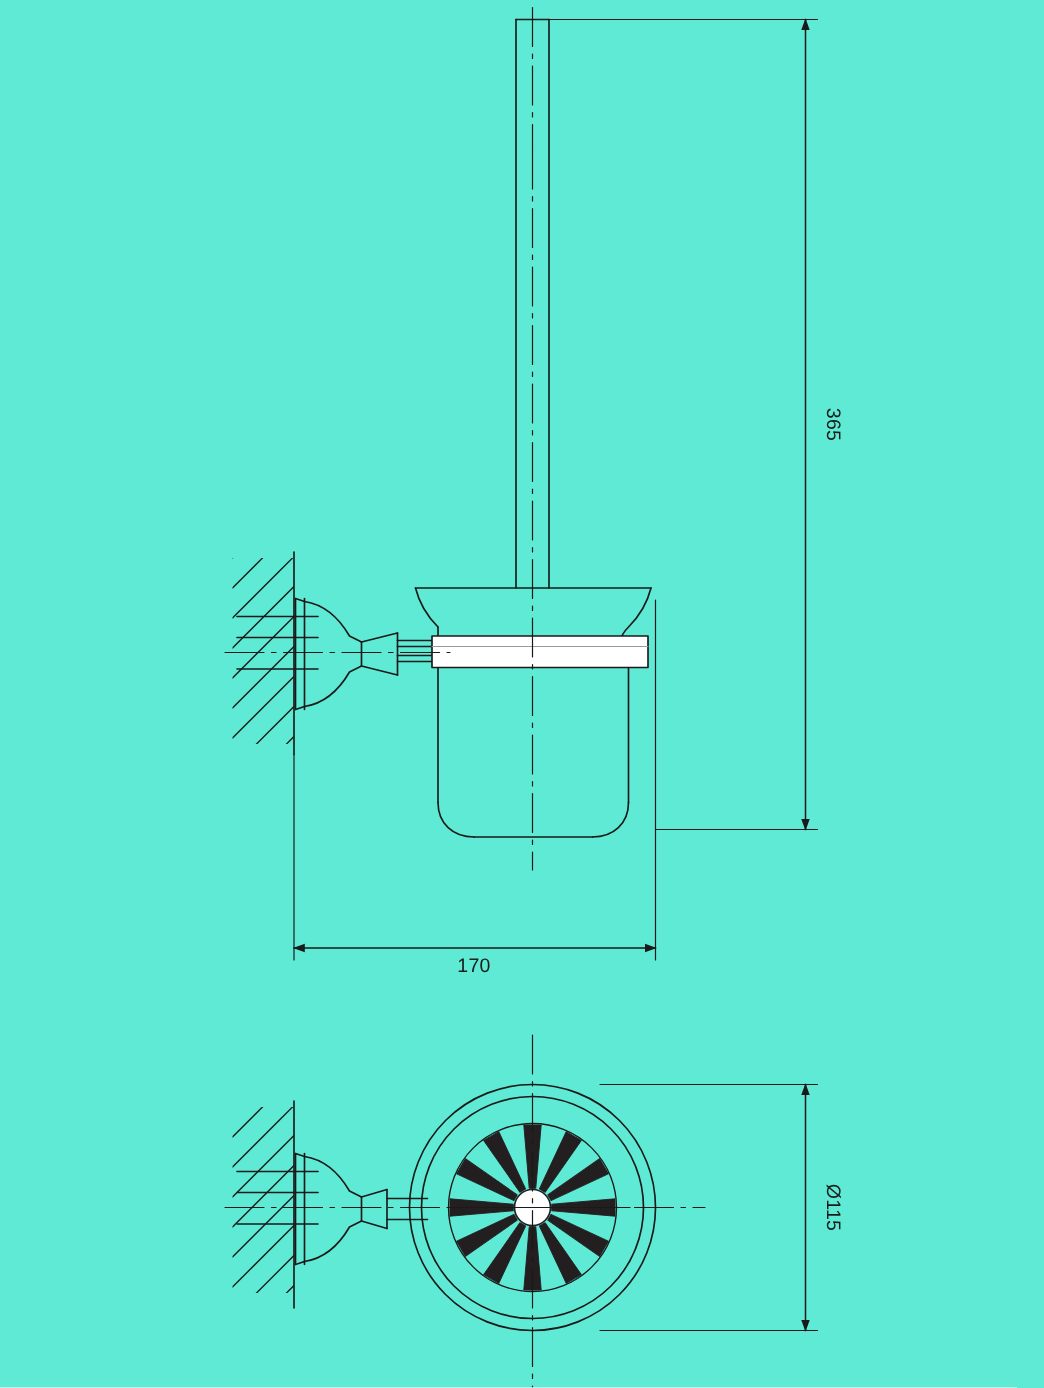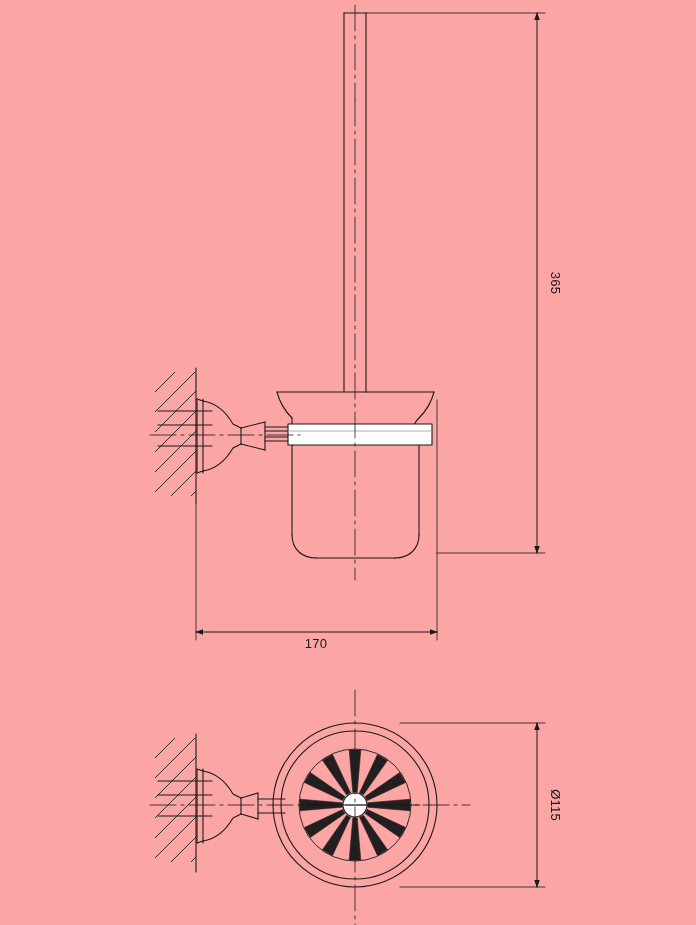--- a/index.html
+++ b/index.html
@@ -7,21 +7,21 @@
     padding: 0;
     background: #ffffff;
   }
   body {
     font-family: "Liberation Sans", sans-serif;
   }
   #drawing-sheet {
     position: relative;
     width: 696px;
     height: 925px;
-    background: #fca5a5;
+    background: #5eead4;
     overflow: hidden;
   }
   #drawing-svg {
     display: block;
     width: 696px;
     height: 925px;
   }
   .dim-text {
     font-family: "Liberation Sans", sans-serif;
     font-size: 13px;

